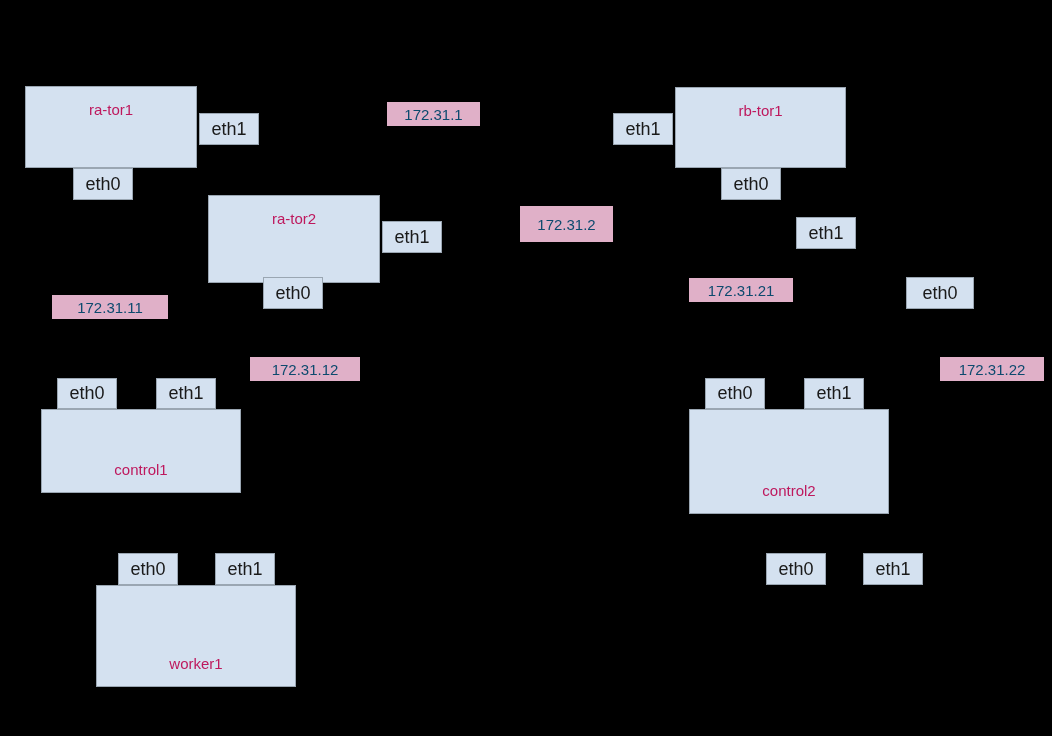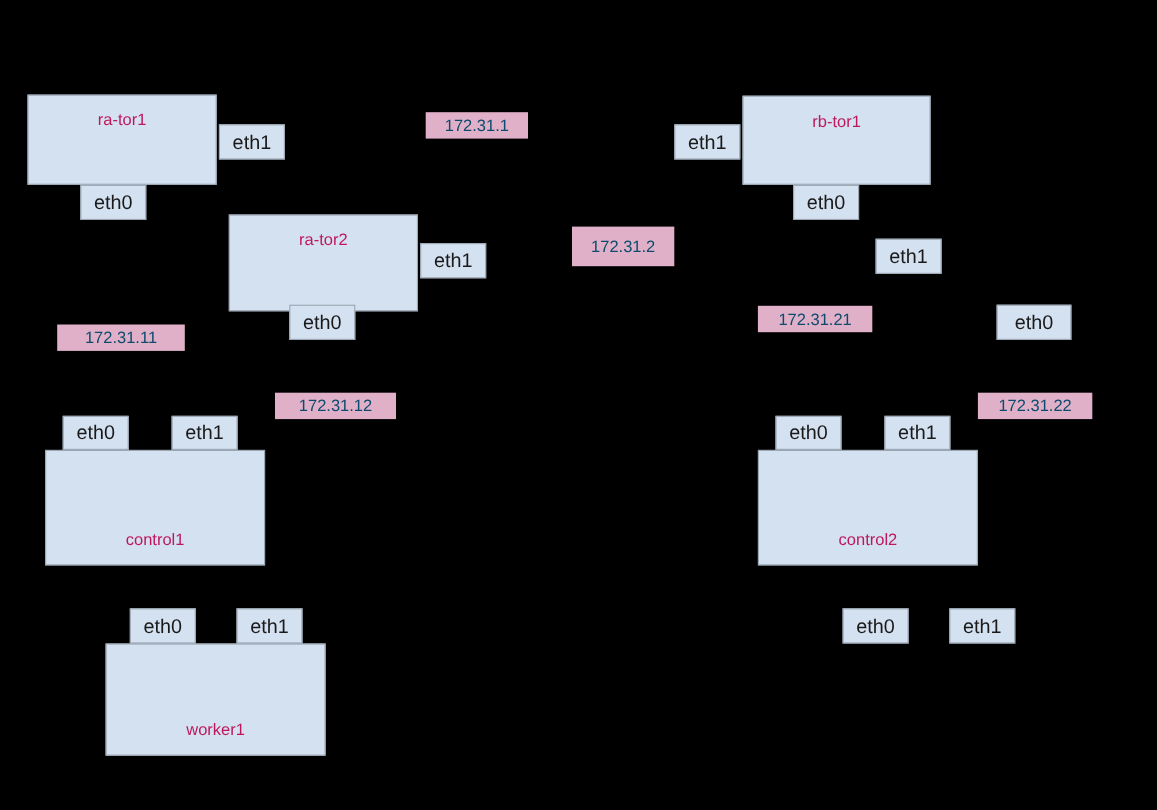--- a/index.html
+++ b/index.html
@@ -86,21 +86,21 @@
     </div>
     <div class="port" style="left: 382px; top: 221px; width: 60px; height: 32px;">eth1</div>
     <div class="port" style="left: 263px; top: 277px; width: 60px; height: 32px;">eth0</div>
     <div class="node switch" style="left: 675px; top: 87px; width: 171px; height: 81px;">
       <span class="node-label">rb-tor1</span>
     </div>
     <div class="port" style="left: 613px; top: 113px; width: 60px; height: 32px;">eth1</div>
     <div class="port" style="left: 721px; top: 168px; width: 60px; height: 32px;">eth0</div>
     <div class="port" style="left: 796px; top: 217px; width: 60px; height: 32px;">eth1</div>
     <div class="port" style="left: 906px; top: 277px; width: 68px; height: 32px;">eth0</div>
-    <div class="node host" style="left: 41px; top: 409px; width: 200px; height: 105px;">
+    <div class="node host" style="left: 41px; top: 409px; width: 200px; height: 84px;">
       <span class="node-label">control1</span>
     </div>
     <div class="port" style="left: 57px; top: 378px; width: 60px; height: 31px;">eth0</div>
     <div class="port" style="left: 156px; top: 378px; width: 60px; height: 31px;">eth1</div>
     <div class="node host" style="left: 689px; top: 409px; width: 200px; height: 105px;">
       <span class="node-label">control2</span>
     </div>
     <div class="port" style="left: 705px; top: 378px; width: 60px; height: 31px;">eth0</div>
     <div class="port" style="left: 804px; top: 378px; width: 60px; height: 31px;">eth1</div>
     <div class="node host" style="left: 96px; top: 585px; width: 200px; height: 102px;">
@@ -108,14 +108,14 @@
     </div>
     <div class="port" style="left: 118px; top: 553px; width: 60px; height: 32px;">eth0</div>
     <div class="port" style="left: 215px; top: 553px; width: 60px; height: 32px;">eth1</div>
     <div class="port" style="left: 766px; top: 553px; width: 60px; height: 32px;">eth0</div>
     <div class="port" style="left: 863px; top: 553px; width: 60px; height: 32px;">eth1</div>
     <div class="ip-label" style="left: 387px; top: 102px; width: 93px; height: 24px;">172.31.1</div>
     <div class="ip-label" style="left: 520px; top: 206px; width: 93px; height: 36px;">172.31.2</div>
     <div class="ip-label" style="left: 52px; top: 268px; width: 116px; height: 24px; margin-top: 27px;">172.31.11</div>
     <div class="ip-label" style="left: 689px; top: 278px; width: 104px; height: 24px;">172.31.21</div>
     <div class="ip-label" style="left: 250px; top: 357px; width: 110px; height: 24px;">172.31.12</div>
-    <div class="ip-label" style="left: 889px; top: 357px; width: 104px; height: 24px;">172.31.22</div>
+    <div class="ip-label" style="left: 940px; top: 357px; width: 104px; height: 24px;">172.31.22</div>
   </div>
 
 </body></html>

